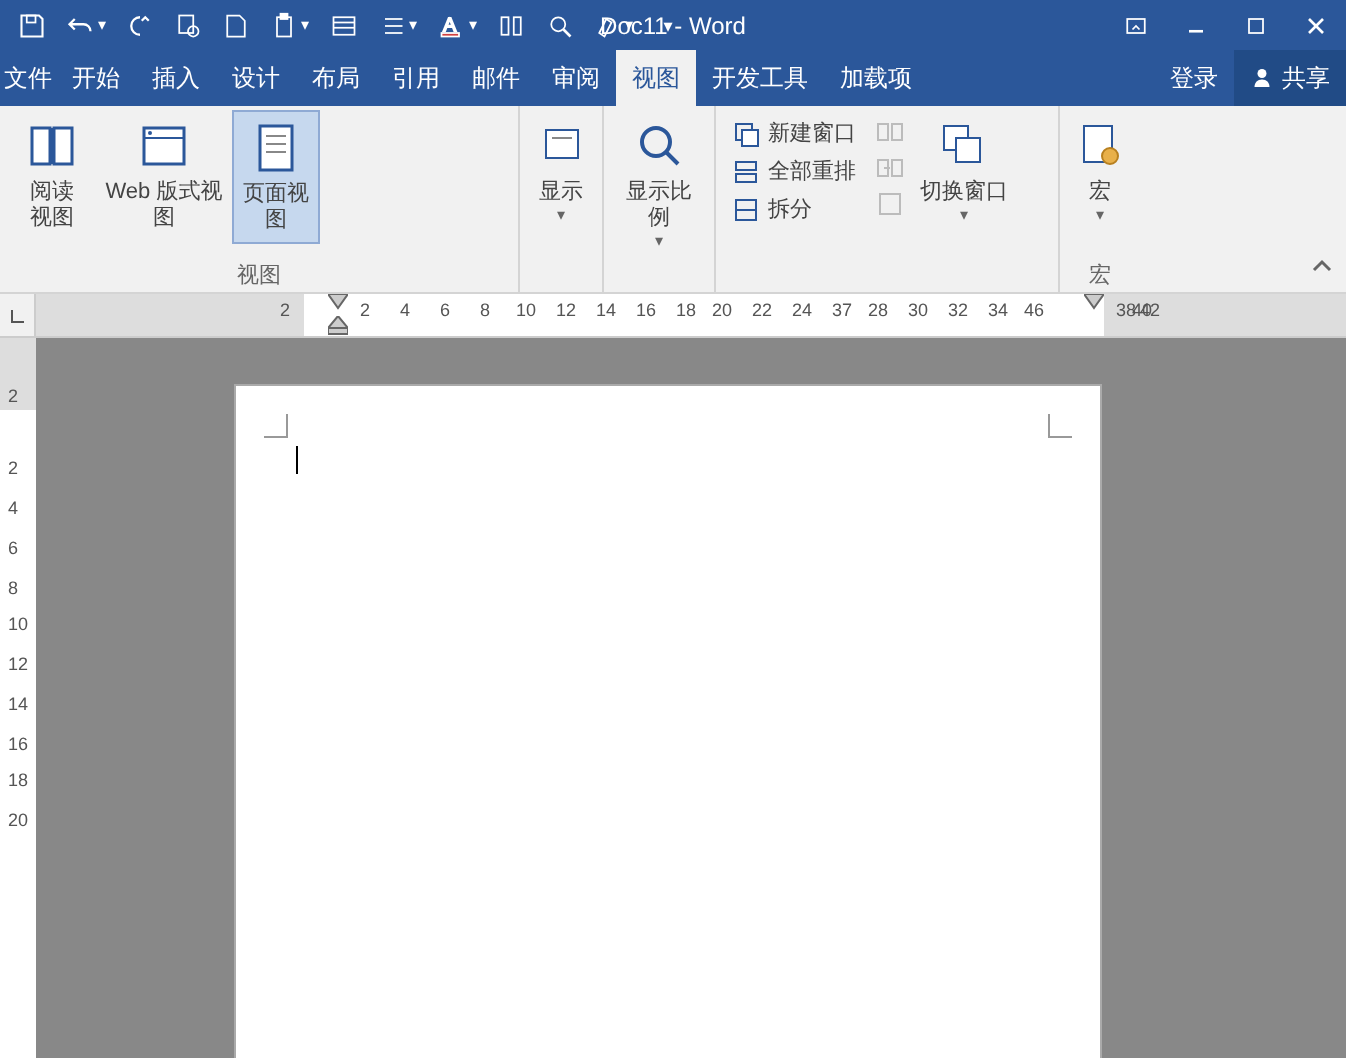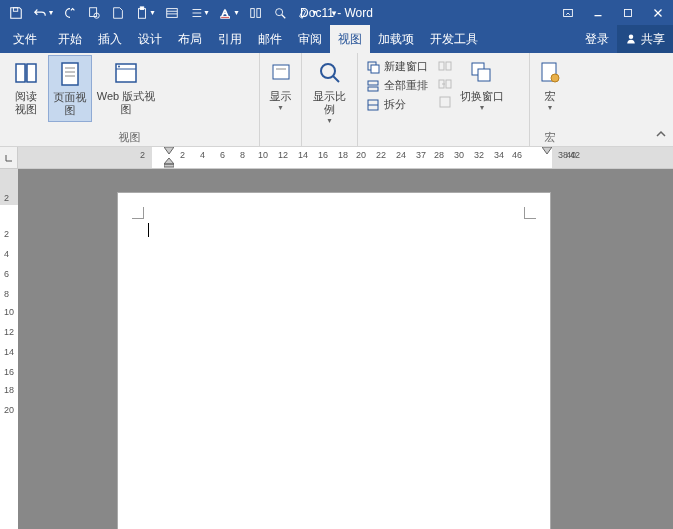--- a/index.html
+++ b/index.html
@@ -11,21 +11,21 @@
 .qat .btn { width:24px; height:24px; display:flex; align-items:center; justify-content:center; cursor:pointer; }
 .qat .btn.wide { width:30px; }
 .qat svg, .winctrl svg { width:14px; height:14px; fill:#fff; stroke:#fff; }
 .title { position:absolute; left:50%; transform:translateX(-50%); font-size:12px; color:#fff; }
 .winctrls { position:absolute; right:0; display:flex; }
 .winctrl { width:30px; height:25px; display:flex; align-items:center; justify-content:center; }
 
 
 .menubar { height:28px; background:#2b579a; display:flex; align-items:stretch; color:#fff; font-size:12px; }
 .menuitem { padding:0 8px; display:flex; align-items:center; cursor:pointer; }
-.menuitem.file { background:#2b579a; padding:0 13px; }
+.menuitem.file { background:#2b579a; padding:0 2px; }
 .menuitem.active { background:#f1f1f1; color:#2b579a; }
 .tellme { display:flex; align-items:center; padding:0 6px; color:#a9bde0; gap:4px; }
 .tellme svg { width:12px; height:12px; fill:#a9bde0; }
 .menuright { margin-left:auto; display:flex; align-items:stretch; }
 .login { padding:0 8px; display:flex; align-items:center; }
 .share { padding:0 8px; display:flex; align-items:center; gap:4px; background:#214b86; }
 .share svg { width:12px; height:12px; fill:#fff; }
 
 
 .ribbon { height:94px; background:#f1f1f1; border-bottom:1px solid #d4d4d4; display:flex; position:relative; }
@@ -178,22 +178,22 @@
 <div class="menubar">
   <div class="menuitem file">文件</div>
   <div class="menuitem">开始</div>
   <div class="menuitem">插入</div>
   <div class="menuitem">设计</div>
   <div class="menuitem">布局</div>
   <div class="menuitem">引用</div>
   <div class="menuitem">邮件</div>
   <div class="menuitem">审阅</div>
   <div class="menuitem active">视图</div>
+  <div class="menuitem">开发工具</div>
   <div class="menuitem">加载项</div>
-  <div class="menuitem">开发工具</div>
   <div class="menuright">
     <div class="login">登录</div>
     <div class="share">
       <svg viewBox="0 0 16 16">
           <circle cx="8" cy="5" r="3" fill="#fff"></circle>
           <path d="M3 14c0-3 2-5 5-5s5 2 5 5" fill="#fff"></path>
         </svg>
       <span>共享</span>
     </div>
   </div>
@@ -204,36 +204,36 @@
   <div class="rgroup" style="width:260px">
     <div class="controls">
       <div class="bigbtn">
         <div class="icon"><svg viewBox="0 0 28 28">
               <path d="M4 5h9v18H4zM15 5h9v18h-9z" fill="#fff" stroke="#2b579a" stroke-width="1.5"></path>
               <line x1="14" y1="5" x2="14" y2="23" stroke="#2b579a"></line>
             </svg></div>
         <div class="text" style="white-space:pre-line">阅读
 视图</div>
       </div>
+      <div class="bigbtn" style="width:68px">
+        <div class="icon"><svg viewBox="0 0 28 28">
+              <rect x="4" y="5" width="20" height="18" fill="#fff" stroke="#2b579a" stroke-width="1.5"></rect>
+              <line x1="4" y1="10" x2="24" y2="10" stroke="#2b579a"></line>
+              <circle cx="7" cy="7.5" r="1" fill="#2b579a"></circle>
+            </svg></div>
+        <div class="text">Web 版式视图</div>
+      </div>
       <div class="bigbtn active">
         <div class="icon"><svg viewBox="0 0 28 28">
               <rect x="6" y="3" width="16" height="22" fill="#fff" stroke="#2b579a" stroke-width="1.5"></rect>
               <line x1="9" y1="8" x2="19" y2="8" stroke="#888"></line>
               <line x1="9" y1="12" x2="19" y2="12" stroke="#888"></line>
               <line x1="9" y1="16" x2="19" y2="16" stroke="#888"></line>
             </svg></div>
         <div class="text">页面视图</div>
-      </div>
-      <div class="bigbtn" style="width:68px">
-        <div class="icon"><svg viewBox="0 0 28 28">
-              <rect x="4" y="5" width="20" height="18" fill="#fff" stroke="#2b579a" stroke-width="1.5"></rect>
-              <line x1="4" y1="10" x2="24" y2="10" stroke="#2b579a"></line>
-              <circle cx="7" cy="7.5" r="1" fill="#2b579a"></circle>
-            </svg></div>
-        <div class="text">Web 版式视图</div>
       </div>
     </div>
     <div class="label">视图</div>
   </div>
 
   <div class="rgroup" style="width:42px">
     <div class="controls">
       <div class="bigbtn" style="width:36px">
         <div class="icon"><svg viewBox="0 0 28 28">
               <rect x="6" y="6" width="16" height="14" fill="#fff" stroke="#2b579a"></rect>

